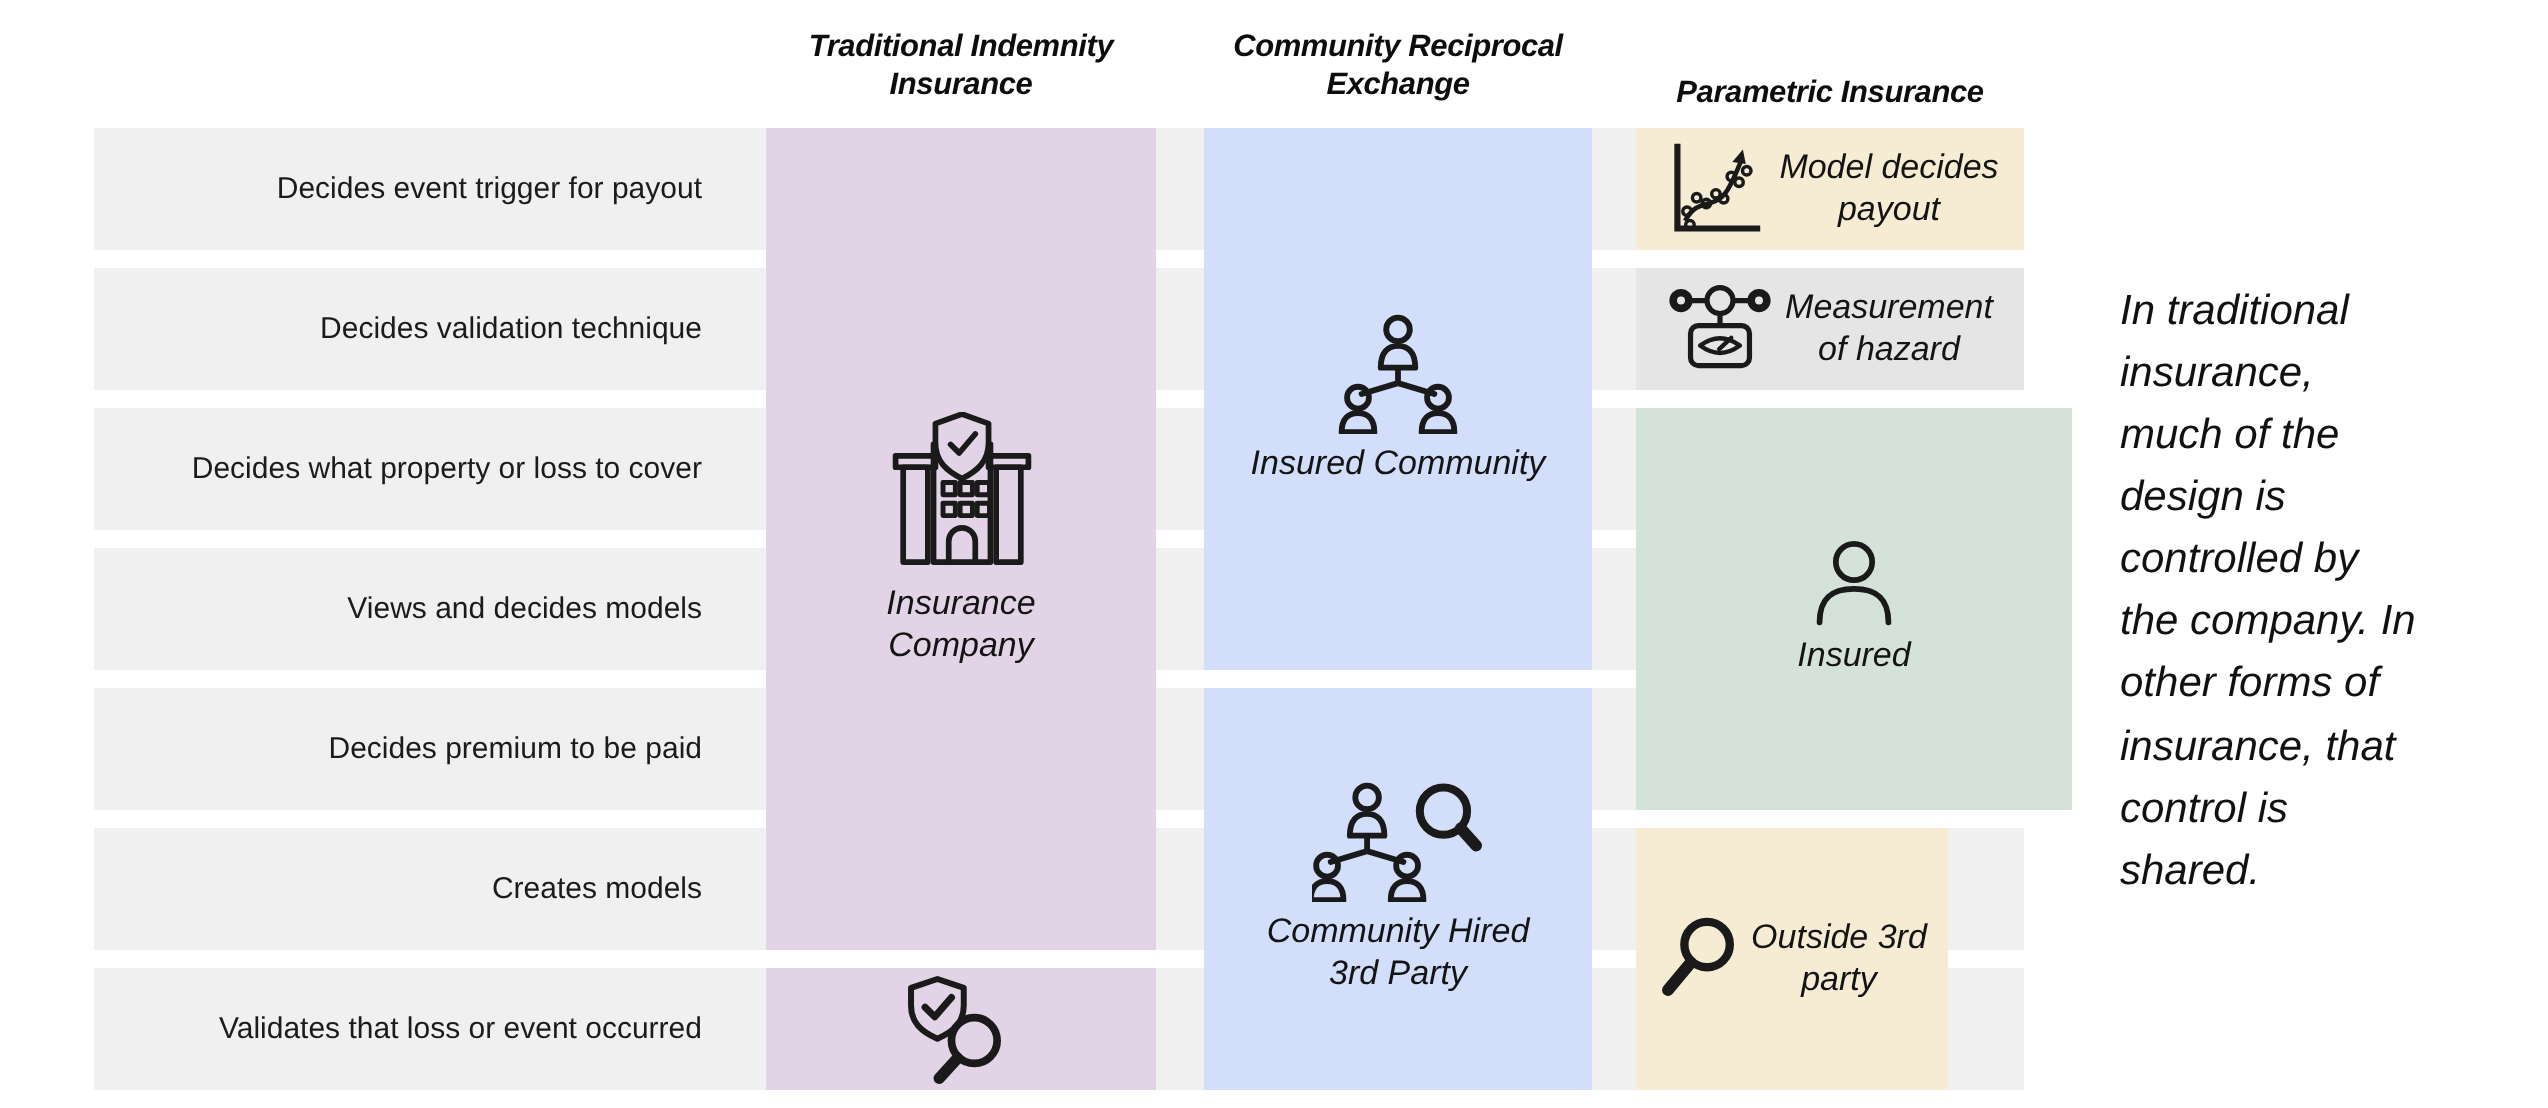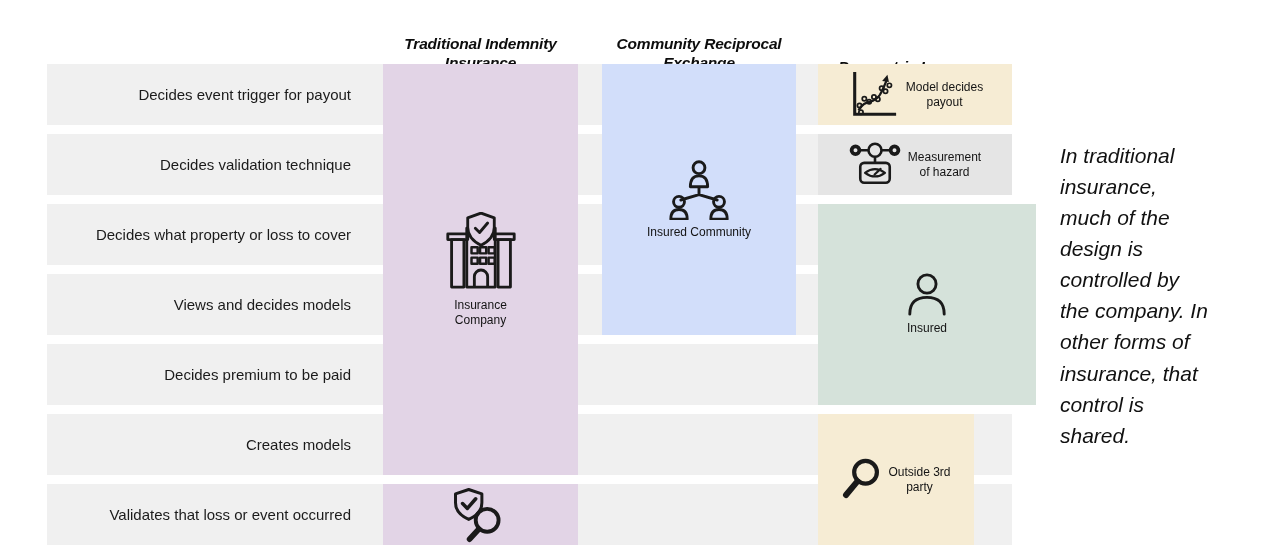--- a/index.html
+++ b/index.html
@@ -22,28 +22,27 @@
     font-size:15px;color:#1b1b1b;
     line-height:1.2;
   }
   
   .col-header{
     position:absolute;
     font-weight:700;font-style:italic;font-size:15.5px;
     line-height:1.25;letter-spacing:-0.2px;
     text-align:center;color:#0d0d0d;
     white-space:pre-line;
-    margin-top:20px;
   }
   
   .block{position:absolute;display:flex;align-items:center;justify-content:center;box-sizing:border-box;}
   .block.col{flex-direction:column;}
   .block.rowflex{flex-direction:row;gap:7px;padding:0 6px;}
   .cell-label{
-    font-size:12px;color:#141414;
+    font-style:italic;font-size:17px;color:#141414;
     line-height:1.22;text-align:center;white-space:pre-line;
   }
   .icon-wrap{display:flex;align-items:center;justify-content:center;}
   svg{display:block;}
   
   .annotation{
     position:absolute;left:1060px;top:140px;width:212px;
     font-style:italic;font-size:21px;color:#111111;
     line-height:1.48;white-space:pre-line;
   }
@@ -131,20 +130,39 @@
           <circle cx="14" cy="46" r="6"></circle>
           <path d="M5 65 C5 57.5 8.8 54.5 14 54.5 C19.2 54.5 23 57.5 23 65 Z"></path>
           <circle cx="58" cy="46" r="6"></circle>
           <path d="M49 65 C49 57.5 52.8 54.5 58 54.5 C63.2 54.5 67 57.5 67 65 Z"></path>
         </g>
       </svg>
     </span>
     <span class="cell-label">Insured Community</span>
   </div>
 
+  <div class="block col" style="left:602px;top:344px;width:194px;height:201px;background:#d2defa;gap:5px">
+    <span class="icon-wrap">
+      <svg width="86" height="60" viewBox="0 0 94 66">
+        <g fill="none" stroke="#1a1a1a" stroke-width="3.2" stroke-linecap="round" stroke-linejoin="round">
+          <circle cx="30" cy="8.5" r="6.5"></circle>
+          <path d="M20.5 29.5 C20.5 21 24.5 17.5 30 17.5 C35.5 17.5 39.5 21 39.5 29.5 Z"></path>
+          <path d="M30 31 V38 M30 38 L10 44 M30 38 L50 44"></path>
+          <circle cx="8" cy="46" r="6"></circle>
+          <path d="M-1 65 C-1 57.5 2.8 54.5 8 54.5 C13.2 54.5 17 57.5 17 65 Z"></path>
+          <circle cx="52" cy="46" r="6"></circle>
+          <path d="M43 65 C43 57.5 46.8 54.5 52 54.5 C57.2 54.5 61 57.5 61 65 Z"></path>
+          <circle cx="72" cy="16" r="13" stroke-width="4.4"></circle>
+          <path d="M81.5 25.5 L90 35" stroke-width="6.4"></path>
+        </g>
+      </svg>
+    </span>
+    <span class="cell-label">Community Hired
+3rd Party</span>
+  </div>
 
   <div class="block rowflex" style="left:818px;top:64px;width:194px;height:61px;background:#f6ecd4">
     <span class="icon-wrap">
       <svg width="52" height="52" viewBox="0 0 54 54">
         <g fill="none" stroke="#1a1a1a">
           <path d="M8 3 V47 H51" stroke-width="3.2"></path>
           <path d="M12 43 C19 30 27 38 34 27 C37 22 39 17 41 12" stroke-width="2.4"></path>
           <path d="M42 6 L36.5 12.5 L43.5 13.5 Z" fill="#1a1a1a" stroke="none"></path>
           <g stroke-width="1.8">
             <circle cx="13" cy="38" r="2.2"></circle>

